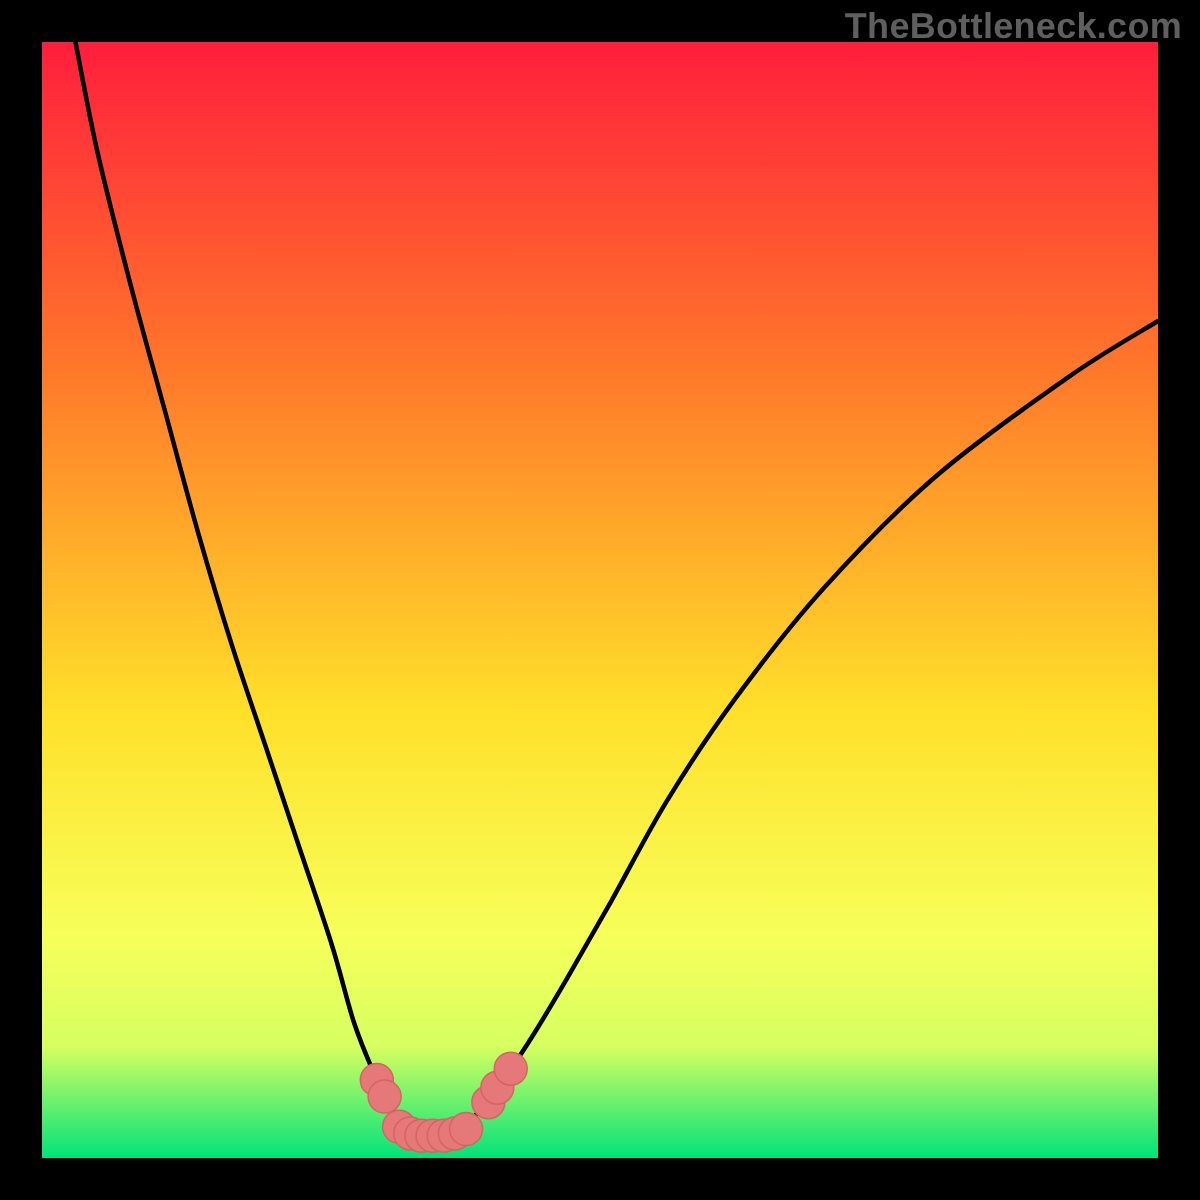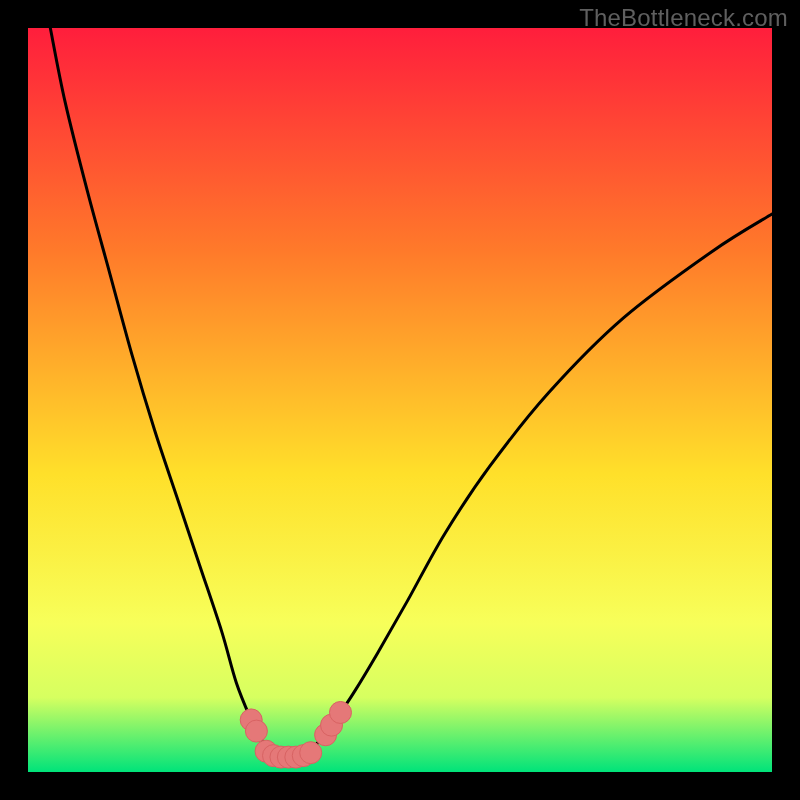--- a/index.html
+++ b/index.html
@@ -26,21 +26,21 @@
     width: 744px;
     height: 744px;
     overflow: hidden;
   }
   .watermark {
     position: absolute;
     top: 4px;
     right: 12px;
     color: #5f5f5f;
     font-size: 24px;
-    font-weight: 400;
+    font-weight: 700;
     letter-spacing: 0.2px;
     user-select: none;
   }
   svg { display: block; }
 </style>
 </head>
 <body>
 
 <div class="frame">
   <div class="plot">

